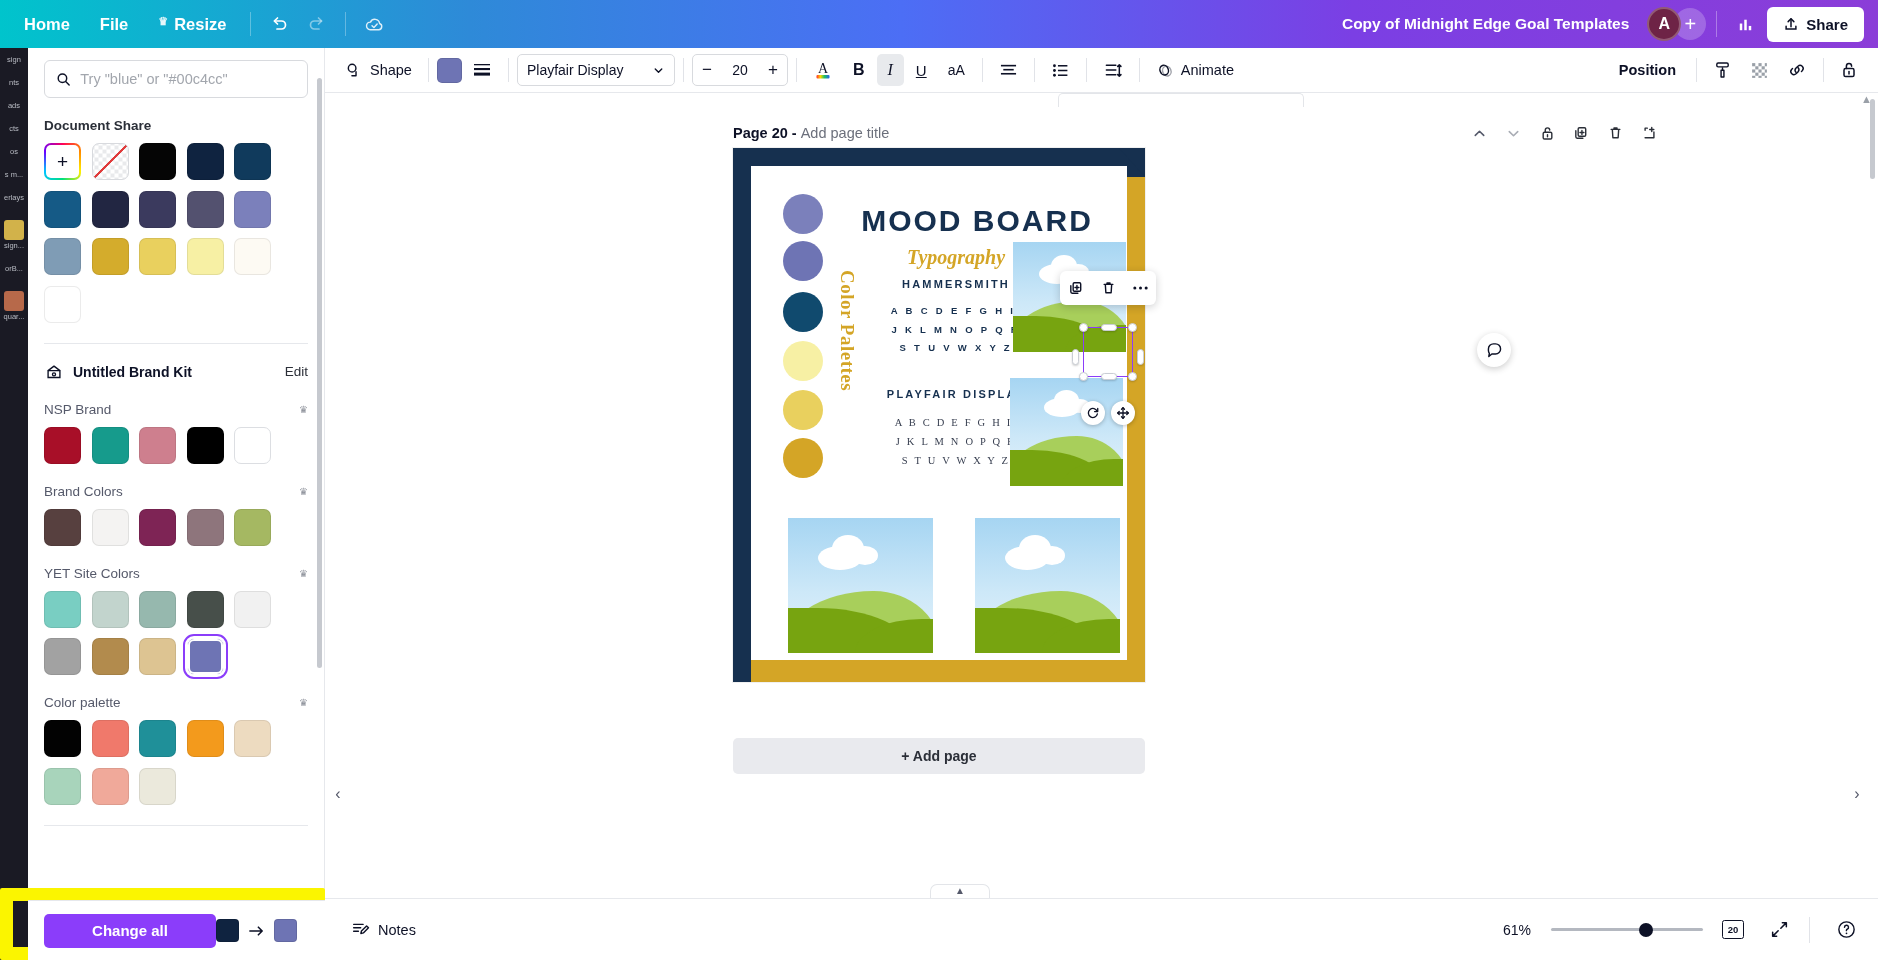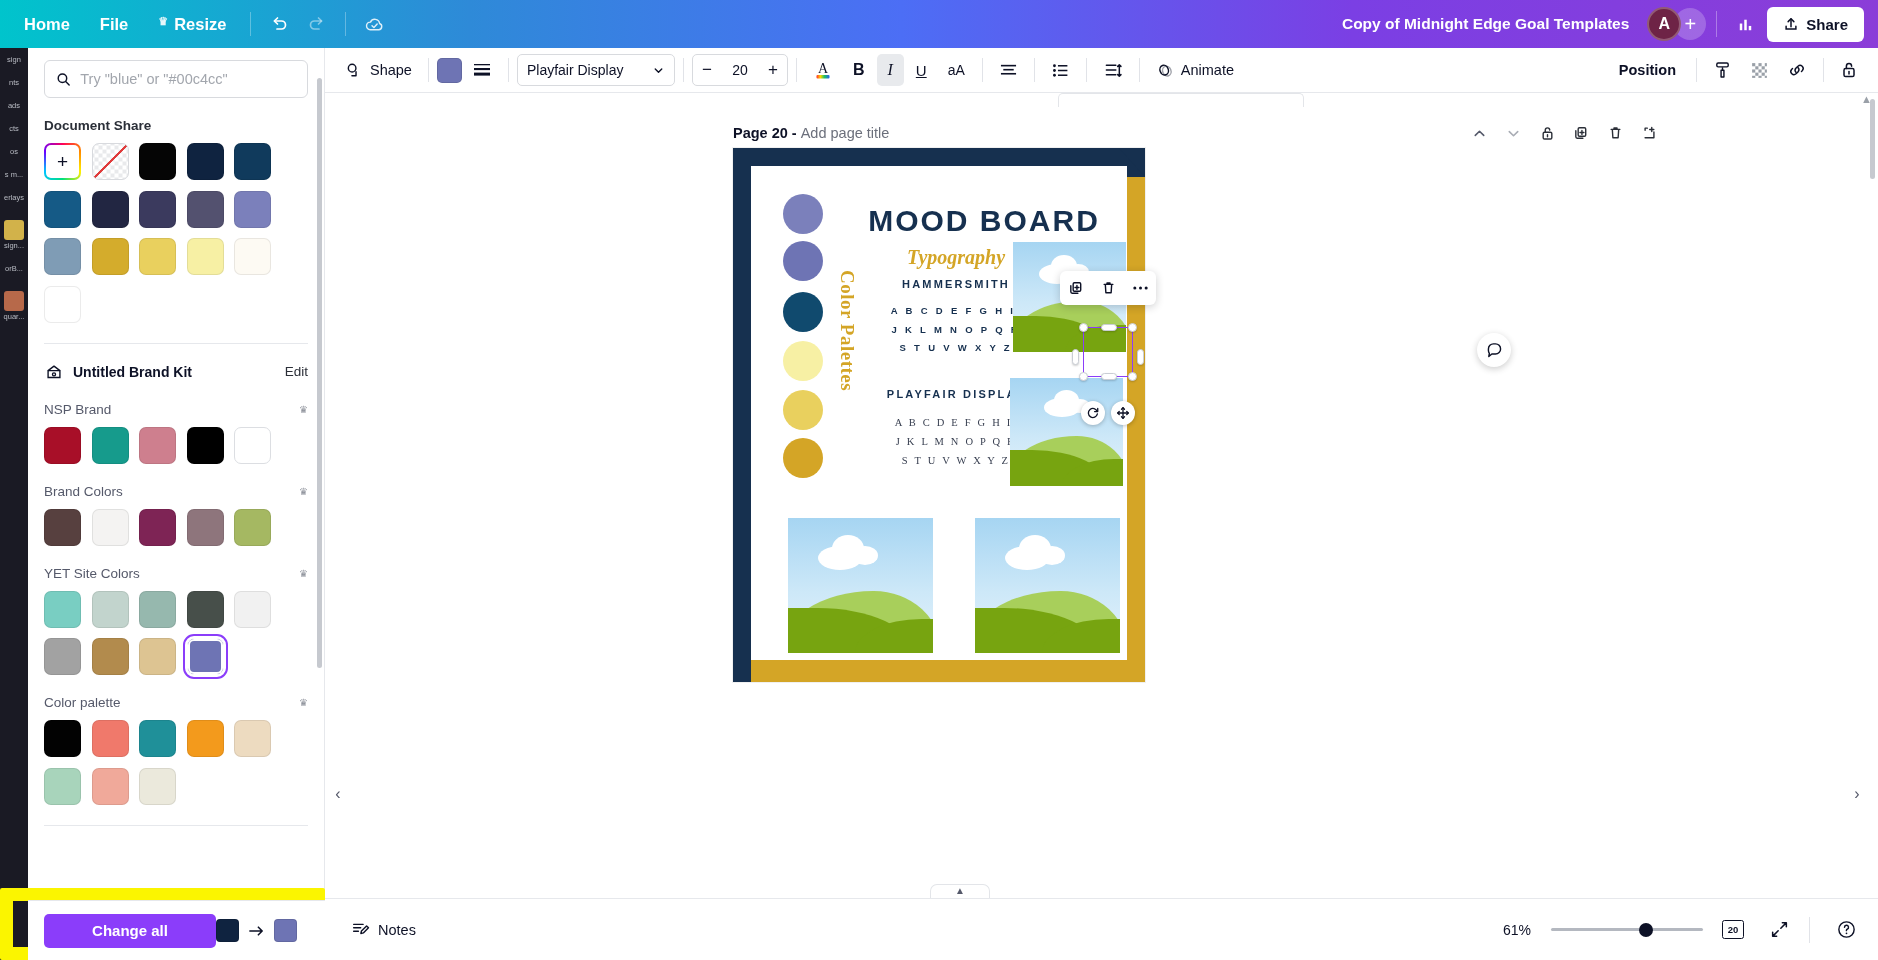--- a/index.html
+++ b/index.html
@@ -200,21 +200,21 @@
   }
   .page-corner {
     position: absolute; right: 0; top: 0; width: 0; height: 0;
     border-left: 26px solid transparent; border-top: 29px solid #16304f;
   }
   .page-white {
     position: absolute; left: 18px; top: 18px; width: 376px; height: 494px; background: #fff;
   }
 
   .mb-title {
-    position: absolute; top: 38px; left: 108px; width: 250px; text-align: center;
+    position: absolute; top: 38px; left: 101px; width: 250px; text-align: center;
     font-size: 30px; font-weight: bold; color: #16304f; letter-spacing: 2px;
     font-family: "Liberation Sans", sans-serif;
   }
   .typo-head {
     position: absolute; top: 80px; left: 110px; width: 190px; text-align: center;
     font-size: 20px; font-style: italic; font-weight: bold; color: #d4a526;
     font-family: "Liberation Serif", serif;
   }
   .font-name-1 {
     position: absolute; top: 112px; left: 110px; width: 190px; text-align: center;
@@ -834,20 +834,21 @@
         <path d="M6.3 3.7 8 2l1.7 1.7M6.3 12.3 8 14l1.7-1.7M3.7 6.3 2 8l1.7 1.7M12.3 6.3 14 8l-1.7 1.7" stroke-linecap="round" stroke-linejoin="round"></path>
       </svg>
     </div>
 
     <div class="float-round">
       <svg width="19" height="19" viewBox="0 0 20 20" fill="none" stroke="#0d1126" stroke-width="1.5">
         <path d="M3.6 8.3a5.3 5.3 0 0 1 5.3-5.3h2.2a5.3 5.3 0 0 1 0 10.6H7.2L4 16.3l.6-3.2a5.3 5.3 0 0 1-1-3z" stroke-linejoin="round"></path>
       </svg>
     </div>
 
+    <div class="add-page">+ Add page</div>
 
     <div class="nav-arrow" style="left:2px;top:690px">‹</div>
     <div class="nav-arrow" style="right:10px;top:690px">›</div>
   </div>
 
   <div class="expand-tab">▲</div>
   <div class="statusbar">
     <div class="notes-btn">
       <svg width="19" height="19" viewBox="0 0 20 20" fill="none" stroke="#0d1126" stroke-width="1.5">
         <path d="M2.8 4.6h10M2.8 8.2h7.4M2.8 11.8h5" stroke-linecap="round"></path>

